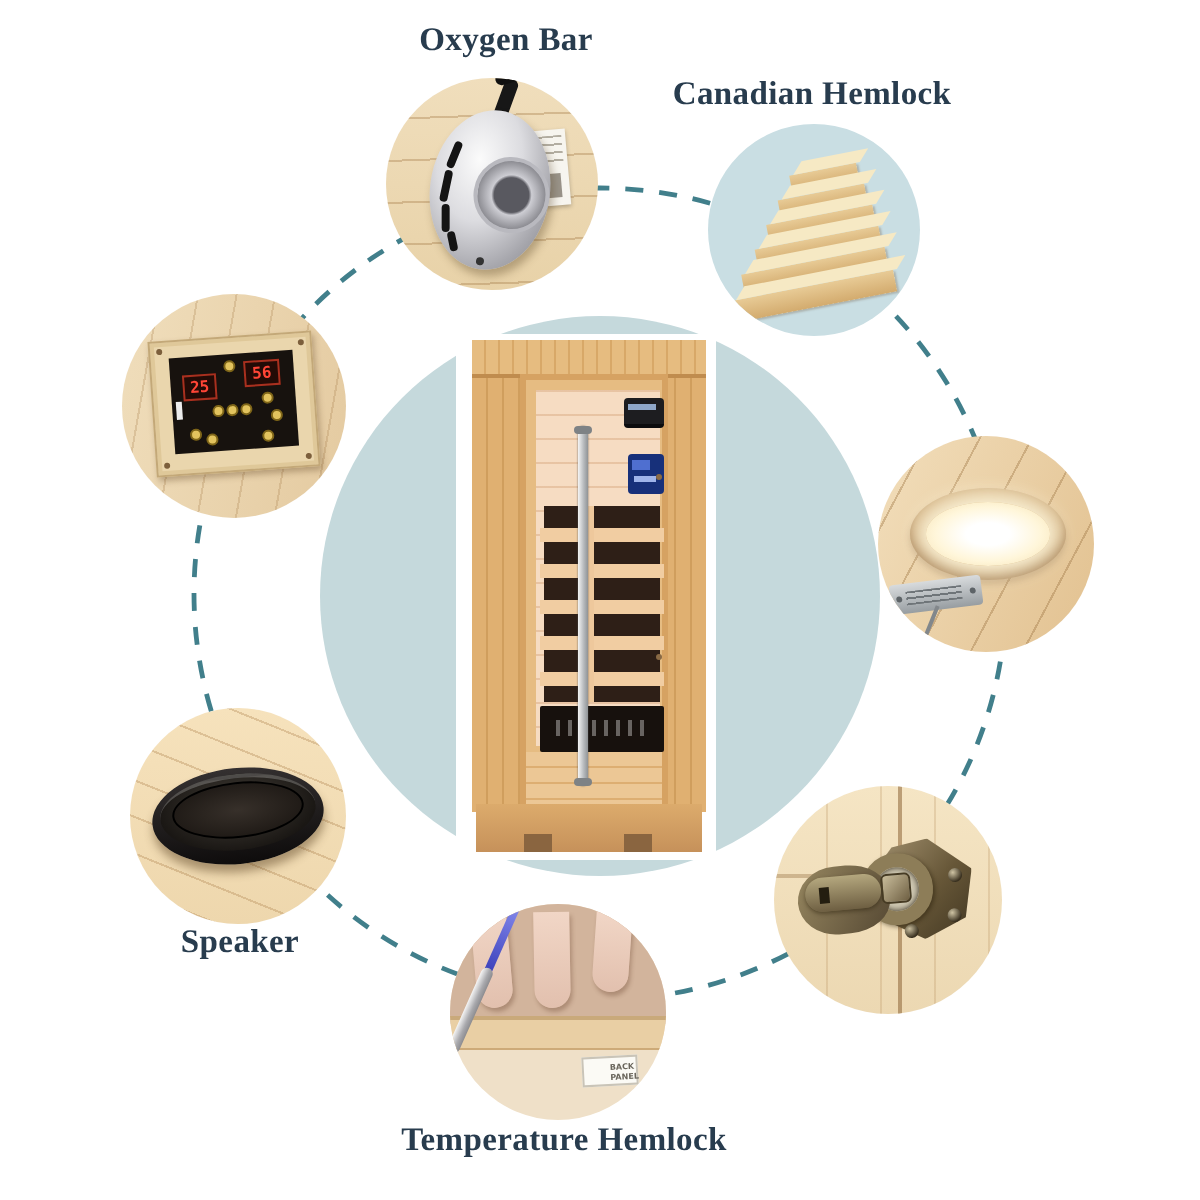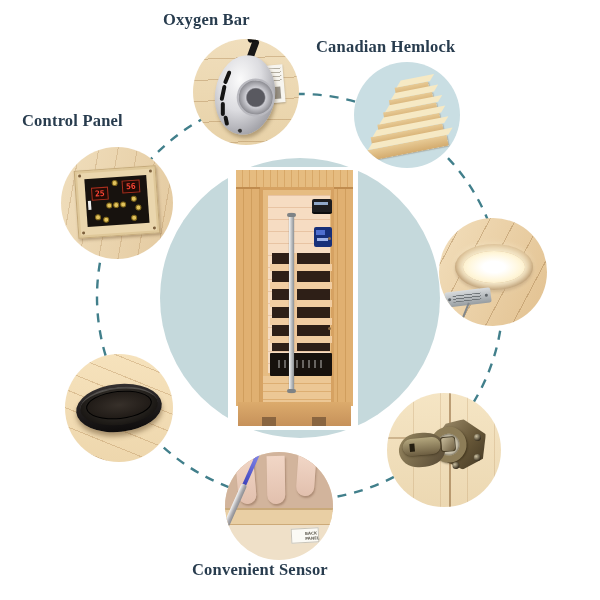--- a/index.html
+++ b/index.html
@@ -142,21 +142,21 @@
   .fc-sp{left:65px;top:354px;width:108px;height:108px;background:
      repeating-linear-gradient(22deg,rgba(0,0,0,0) 0 16px,rgba(185,145,95,.4) 16px 17px),
      linear-gradient(180deg,#f6e2bc,#eed7ad);}
   .sp-body{left:11px;top:30px;width:86px;height:48px;border-radius:50%;transform:rotate(-6deg);
       background:linear-gradient(180deg,#343030,#0e0c0c);box-shadow:0 4px 5px rgba(80,55,25,.45);}
   .sp-rim{left:15px;top:33px;width:78px;height:38px;border-radius:50%;transform:rotate(-6deg);
       background:radial-gradient(ellipse at 50% 38%,#454039,#1a1714 72%);border-top:2px solid rgba(255,255,255,.22);box-sizing:border-box;}
   .sp-top{left:21px;top:37px;width:66px;height:28px;border-radius:50%;transform:rotate(-6deg);
       background:radial-gradient(ellipse,#37302a,#1f1a16 75%);border:1px solid #000;box-sizing:border-box;}
   
-  .flabel{position:absolute;width:180px;text-align:left;font-weight:700;font-size:16.5px;
+  .flabel{position:absolute;width:180px;text-align:center;font-weight:700;font-size:16.5px;
           color:var(--label-color,#283c4e);letter-spacing:.2px;line-height:1.22;}
   .flabel.w120{width:120px;}
   .lb-ob{left:163px;top:10px;}
   .lb-ch{left:316px;top:37px;}
   .lb-cp{left:22px;top:111px;}
   .lb-rl{left:393px;top:191px;}
   .lb-sp{left:30px;top:461px;}
   .lb-ts{left:192px;top:560px;}
   .lb-bk{left:384px;top:503px;}
 </style>
@@ -286,16 +286,16 @@
   </div>
 
   <div class="fc fc-sp">
     <div class="sp-body"></div>
     <div class="sp-rim"></div>
     <div class="sp-top"></div>
   </div>
 
   <div class="flabel lb-ob">Oxygen Bar</div>
   <div class="flabel lb-ch">Canadian Hemlock</div>
-  <div class="flabel lb-cp">Control Panel</div>
-  <div class="flabel lb-ts">Convenient Sensor</div>
+  <div class="flabel lb-ts">Temperature Hemlock</div>
+  <div class="flabel lb-sp">Speaker</div>
 
 </div>
 
 </body></html>

